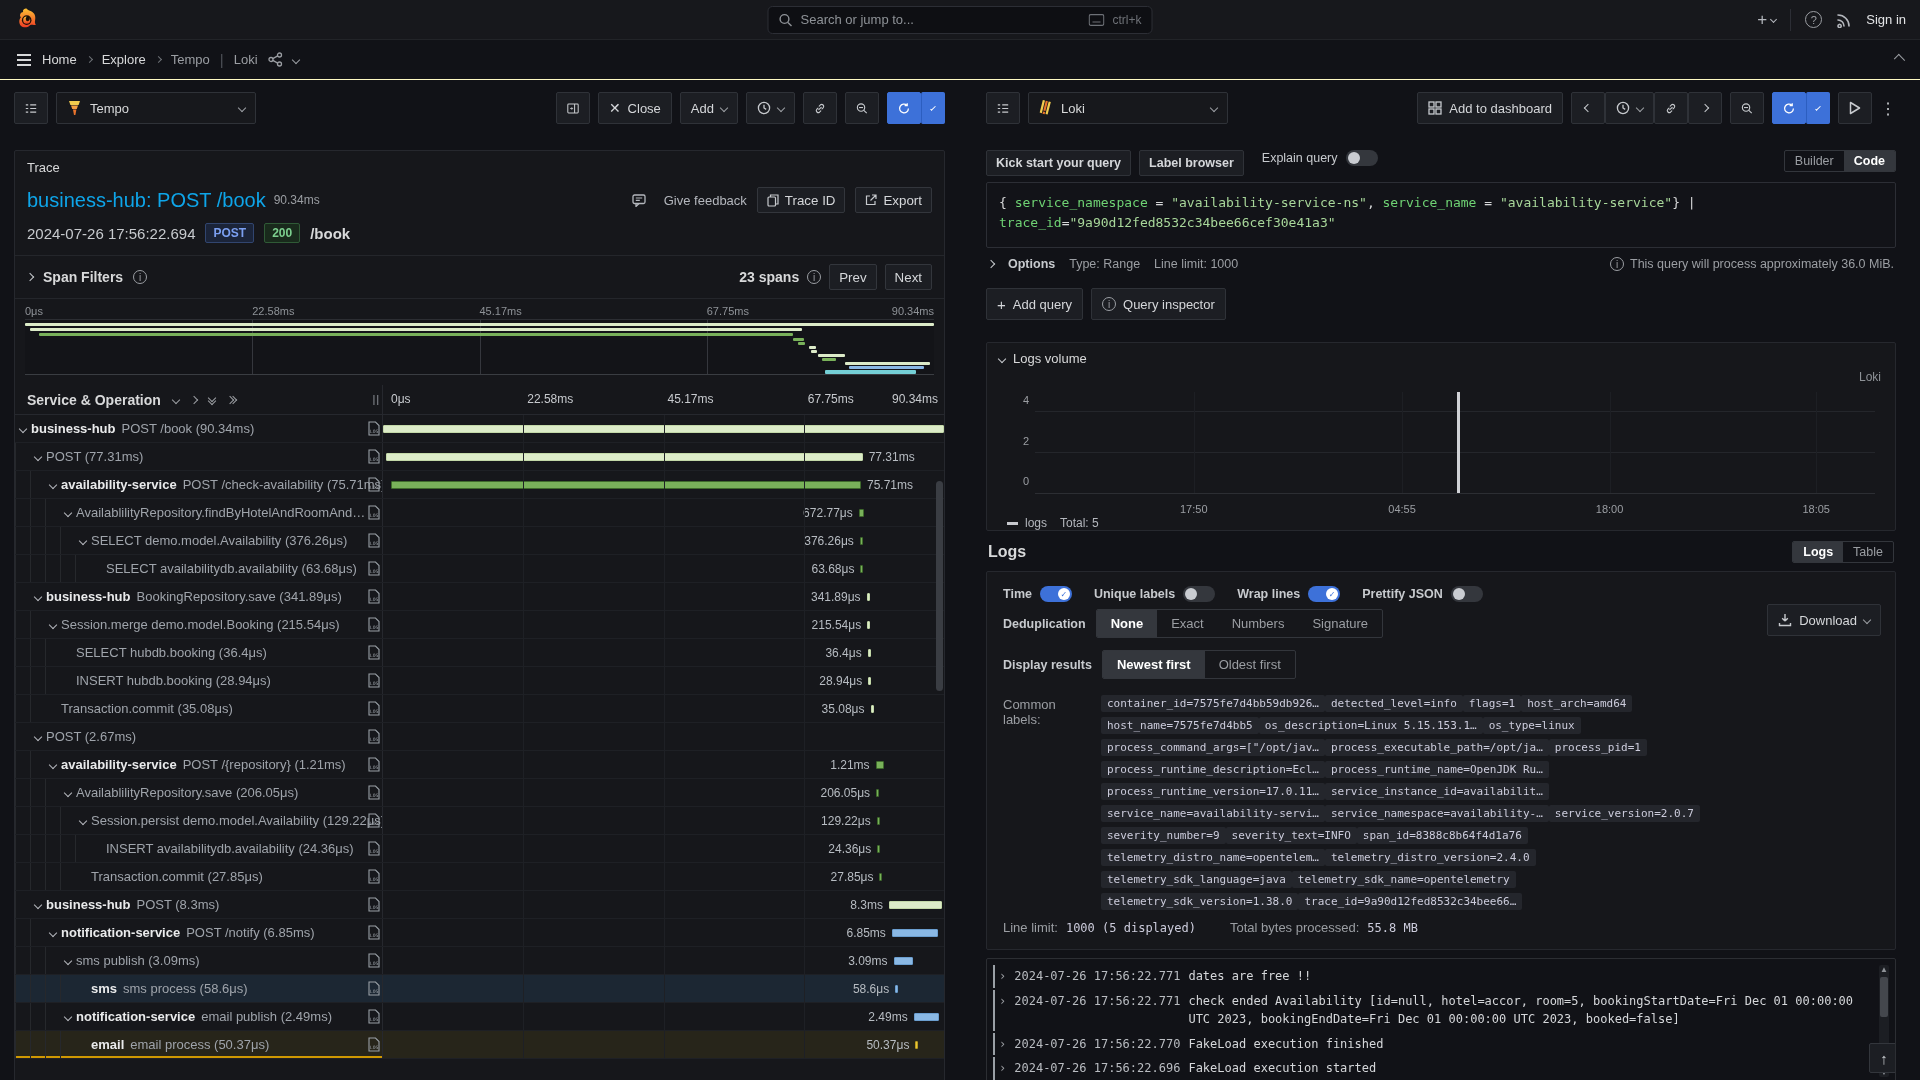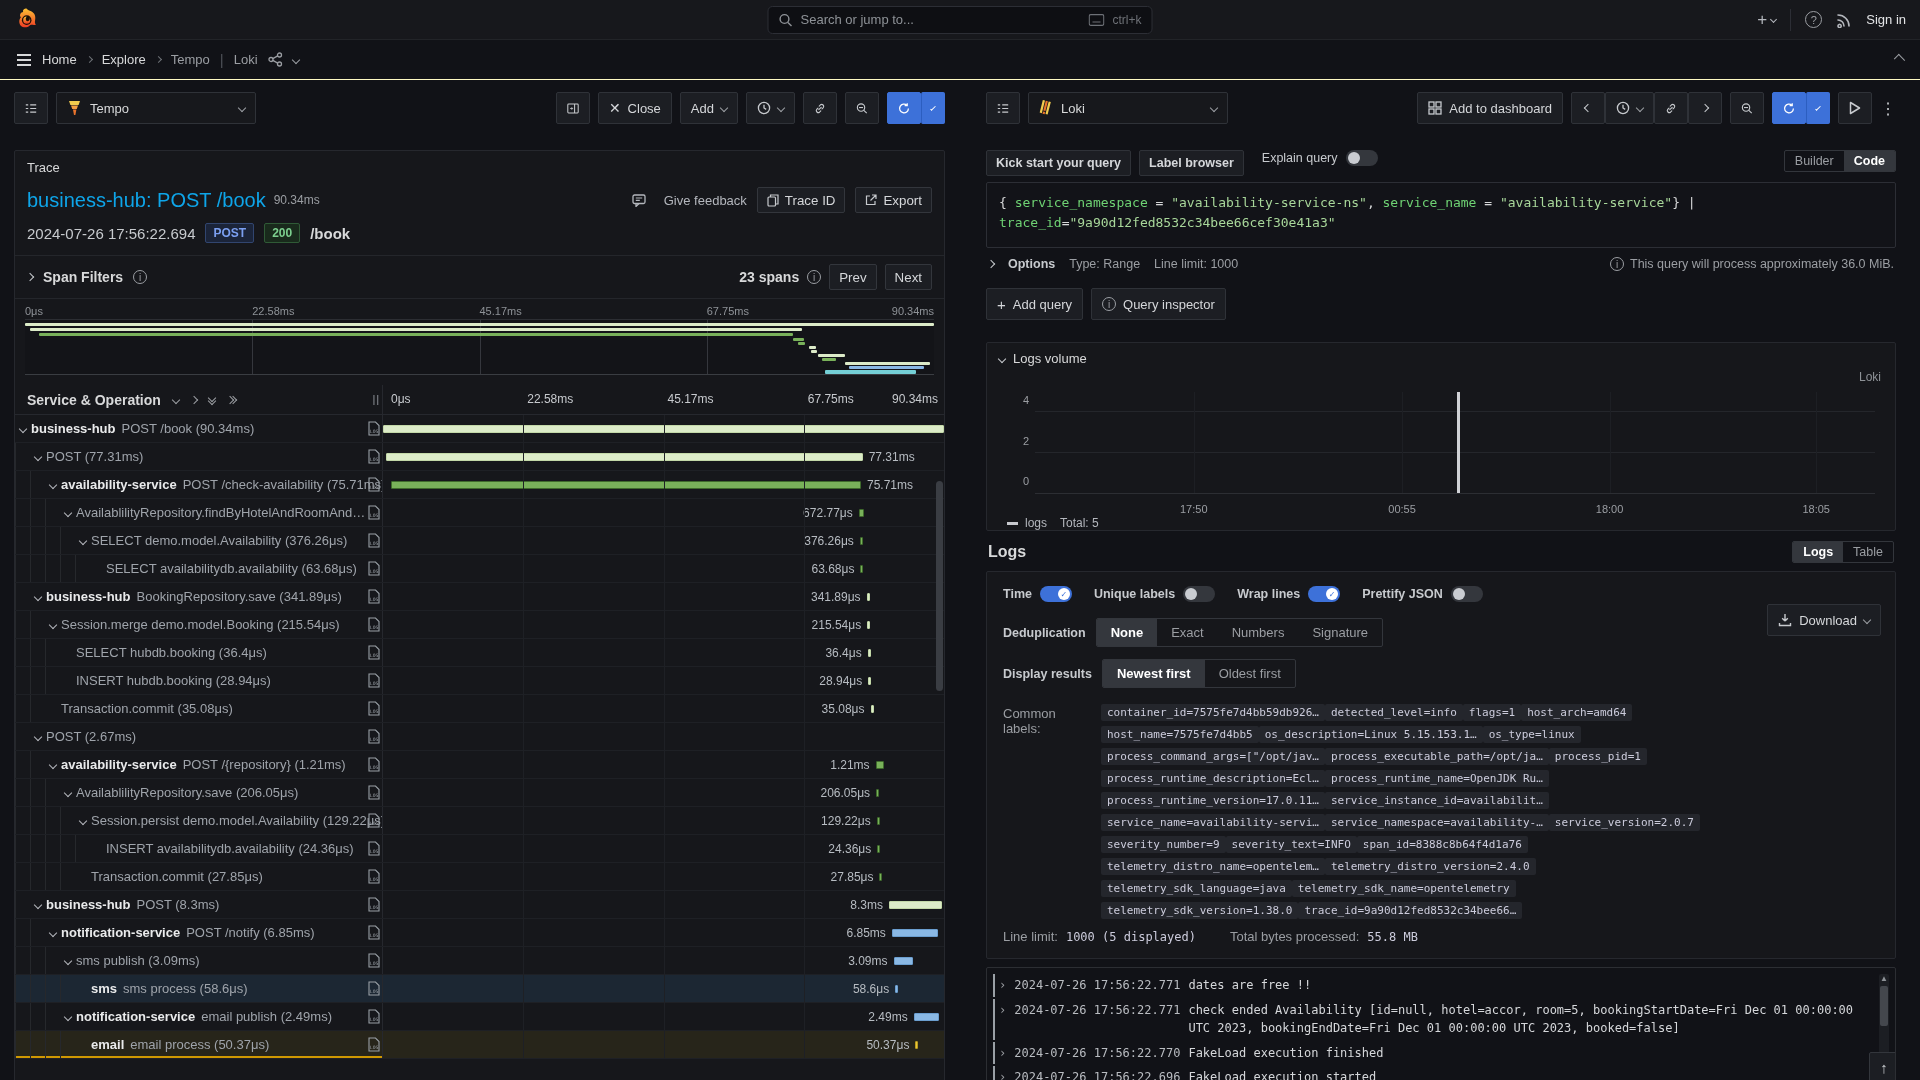--- a/index.html
+++ b/index.html
@@ -122,21 +122,21 @@
   .vgrid { position:absolute; top:0; bottom:0; width:1px; background:#1d1f24; }
   .ylab { position:absolute; left:-26px; width:20px; text-align:right; color:#9b9ea3; font-size:11px; transform:translateY(-6px); }
   .xlab { position:absolute; bottom:-22px; transform:translateX(-50%); color:#9b9ea3; font-size:11px; }
   .vbar { position:absolute; bottom:0; width:3px; background:#d0d2d6; }
   .vol-legend { position:absolute; left:6px; bottom:0; display:flex; align-items:center; gap:7px; color:#b4b7bd; font-size:12px; }
   .vol-legend .dash { width:11px; height:3px; background:#c7c9ce; }
 
   .logs-titlebar { display:flex; align-items:center; margin:4px 2px 8px; }
   .logs-titlebar h2 { font-size:16px; font-weight:600; }
   .logs-controls { position:relative; padding:14px 16px; }
-  .togglerow { display:flex; align-items:center; gap:22px; margin-bottom:16px; }
+  .togglerow { display:flex; align-items:center; gap:22px; margin-bottom:7px; }
   .toggle { display:flex; align-items:center; gap:8px; cursor:pointer; }
   .switch { width:32px; height:16px; border-radius:9px; background:#34373d; position:relative; flex:none; }
   .switch.on { background:#3d71d9; }
   .knob { position:absolute; top:2px; left:2px; width:12px; height:12px; background:#c9ccd1; border-radius:50%;
     display:flex; align-items:center; justify-content:center; font-size:8px; color:#3d71d9; }
   .switch.on .knob { left:18px; background:#fff; }
   .ctl-row { display:flex; align-items:center; gap:10px; margin-bottom:12px; }
   .ctl-label { color:#c7cace; font-weight:600; font-size:12.5px; }
   .seg.lg .opt { padding:6px 14px; font-size:13px; }
   .common-row { display:flex; gap:10px; margin:16px 0 10px; }
@@ -940,21 +940,21 @@
         <span class="vol-src">Loki</span>
         <div class="vol-plot" id="vol-plot">
             <span class="ylab" style="bottom: calc(0% + 0px);">0</span>
             <div class="hgrid" style="bottom: 40%;"></div>
             <span class="ylab" style="bottom: calc(40% + 0px);">2</span>
             <div class="hgrid" style="bottom: 80%;"></div>
             <span class="ylab" style="bottom: calc(80% + 0px);">4</span>
             <div class="vgrid" style="left: 18.9%;"></div>
             <span class="xlab" style="left: 18.9%;">17:50</span>
             <div class="vgrid" style="left: 43.7%;"></div>
-            <span class="xlab" style="left: 43.7%;">00:55</span>
+            <span class="xlab" style="left: 43.7%;">04:55</span>
             <div class="vgrid" style="left: 68.4%;"></div>
             <span class="xlab" style="left: 68.4%;">18:00</span>
             <div class="vgrid" style="left: 93%;"></div>
             <span class="xlab" style="left: 93%;">18:05</span>
             <div class="vbar" style="left: 50.2%; height: 100%;"></div>
           </div>
         <div class="vol-legend">
           <span class="dash"></span>
           <span>logs</span>
           <span style="margin-left:6px;">Total: 5</span>

